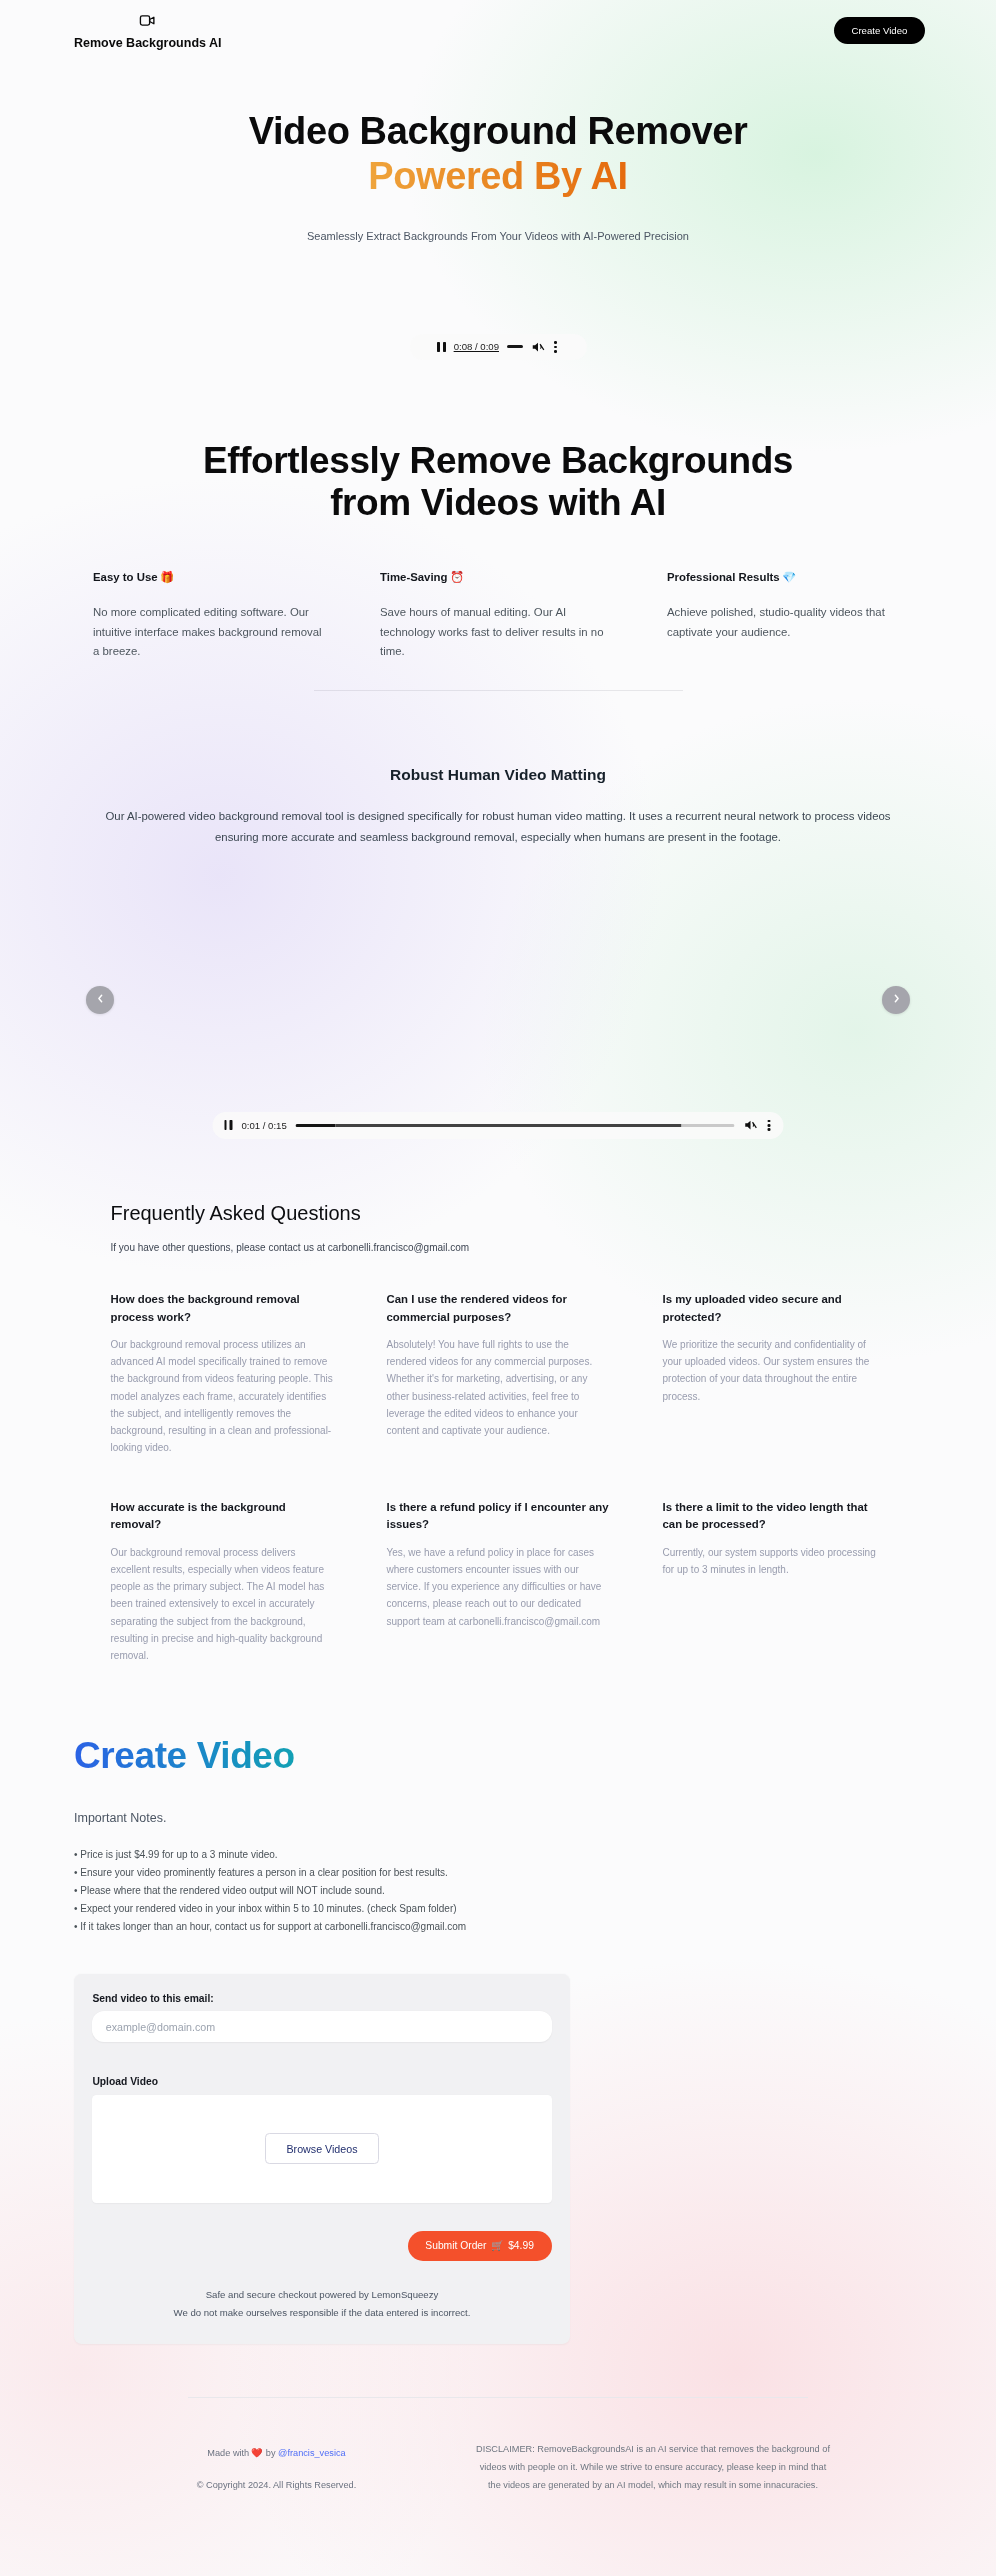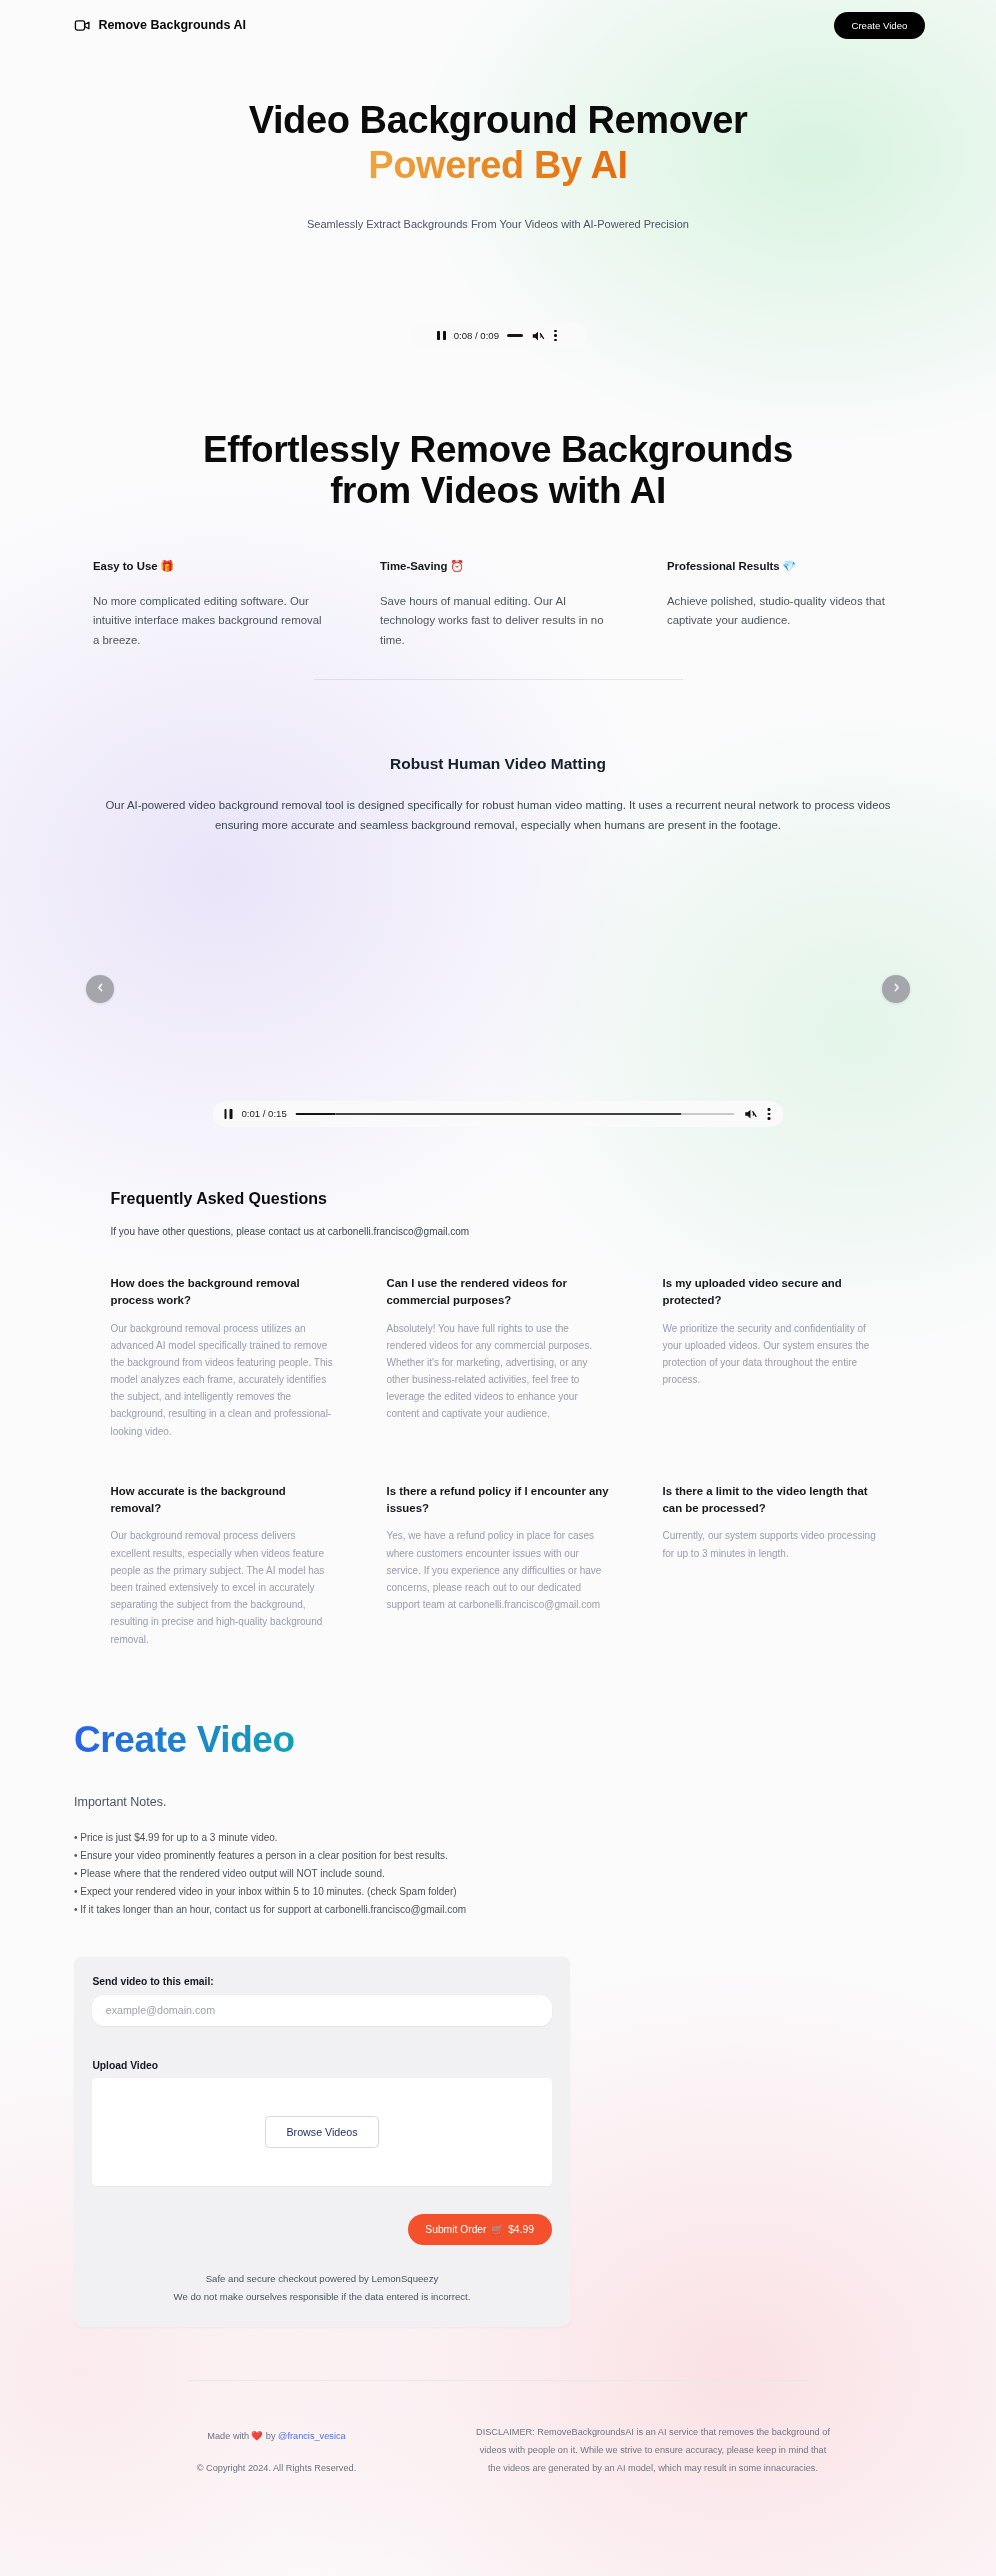--- a/index.html
+++ b/index.html
@@ -15,42 +15,42 @@
       radial-gradient(664px 480px at 82% 6%,  rgba(214,243,222,0.95), rgba(214,243,222,0) 62%),
       radial-gradient(738px 664px at 22% 34%, rgba(230,224,248,0.85), rgba(230,224,248,0) 60%),
       radial-gradient(627px 553px at 86% 40%, rgba(221,243,228,0.8), rgba(221,243,228,0) 60%),
       radial-gradient(812px 664px at 74% 92%, rgba(250,222,226,0.9), rgba(250,222,226,0) 62%),
       radial-gradient(664px 590px at 8% 92%,  rgba(250,231,234,0.85), rgba(250,231,234,0) 60%),
       #fbfbfc;
   }
 
   
   .header { display:flex; justify-content:space-between; align-items:center; padding:11.8px 71px 0 74px; }
-  .brand { display:flex; align-items:center; gap:7.4px; font-weight:bold; font-size:12.5px; color:#0a0a0a; }
+  .brand { display:flex; align-items:center; gap:7.4px; font-weight:bold; font-size:12.5px; color:#0a0a0a;flex-direction:column; }
   .brand svg { display:block; }
   .cta-btn { background:#000; color:#fff; border:none; border-radius:737px; padding:8px 17.7px; font-size:9.6px; font-family:inherit; cursor:pointer; }
 
   
   .hero { text-align:center; margin-top:59px; }
   .hero h1 { font-size:38px; line-height:1.18; font-weight:bold; letter-spacing:-0.4px; color:#0b0b0c; }
   .grad-orange {
     background:linear-gradient(90deg,#efa43c 0%, #e8831f 55%, #e56a0e 100%);
     -webkit-background-clip:text; background-clip:text; color:transparent;
   }
   .hero-sub { margin:28px auto 0; max-width:424px; font-size:11px; line-height:1.8; color:#4b5563; }
 
   
   .vctrl { background:rgba(250,250,250,0.92); border-radius:13.3px; display:flex; align-items:center; }
   .vctrl .time { font-size:9.6px; color:#1c1c1c; white-space:nowrap; }
   .pause-icon { display:flex; gap:3px; cursor:pointer; }
   .pause-icon i { display:block; width:2.6px; height:9.6px; background:#101010; border-radius:0.7px; }
   .mute-icon { cursor:pointer; display:flex; }
   .kebab-icon { display:flex; flex-direction:column; gap:1.8px; cursor:pointer; padding:1.5px; }
   .kebab-icon i { width:2.6px; height:2.6px; border-radius:50%; background:#101010; }
-  .vctrl1 { width:177px; height:26.6px; margin:87px auto 0; padding:0 10.3px; gap:8px; justify-content:center; }
+  .vctrl1 { width:177px; height:26.6px; margin:87px auto 0; padding:0 10.3px; gap:8px; justify-content:center;text-decoration:underline; }
   .mini-bar { width:16px; height:3px; border-radius:1.5px; background:#161616; cursor:pointer; }
   .progress { flex:1; height:2.6px; border-radius:1.5px; display:flex; overflow:hidden; cursor:pointer; }
   .progress .played { width:9%; background:#141414; }
   .progress .buffered { width:79%; background:#424242; }
   .progress .rest { flex:1; background:#c9c9c9; }
 
   
   .section-remove { text-align:center; margin-top:80px; }
   .section-remove h2 { font-size:37px; line-height:1.12; font-weight:bold; letter-spacing:-0.4px; color:#0b0b0c; }
   .features { display:flex; justify-content:center; gap:51px; margin:47px auto 0; width:856px; text-align:left; }
@@ -66,21 +66,21 @@
 
   
   .carousel { position:relative; height:310px; margin-top:29.5px; }
   .arrow-btn { position:absolute; top:109px; width:28px; height:28px; border-radius:50%; background:#a5a5ac; border:none; display:flex; align-items:center; justify-content:center; cursor:pointer; box-shadow:0 0.7px 3px rgba(0,0,0,0.12); }
   .arrow-left { left:86px; }
   .arrow-right { right:86px; }
   .vctrl2 { position:absolute; left:50%; transform:translateX(-50%); top:235px; width:571px; height:26.6px; padding:0 11.8px; gap:8.9px; }
 
   
   .faq { width:775px; margin:14.8px auto 0; }
-  .faq h2 { font-size:16px; font-weight:bold; color:#0c0d10; }
+  .faq h2 { font-size:20px; font-weight:normal; color:#0c0d10; }
   .faq-sub { margin-top:17.7px; font-size:10px; color:#3d4552; }
   .faq-grid { margin-top:38px; display:grid; grid-template-columns:repeat(3,1fr); column-gap:53px; row-gap:43px; }
   .faq-item h4 { font-size:11.4px; font-weight:600; line-height:1.5; color:#15181f; }
   .faq-item p { margin-top:10.3px; font-size:10px; line-height:1.72; color:#989cae; }
 
   
   .create { margin:71px 74px 0; }
   .create h1 { font-size:37px; font-weight:bold; letter-spacing:-0.4px; width:fit-content;
     background:linear-gradient(90deg,#2b62e5 0%, #1b87c9 55%, #12a0b4 100%);
     -webkit-background-clip:text; background-clip:text; color:transparent; }

